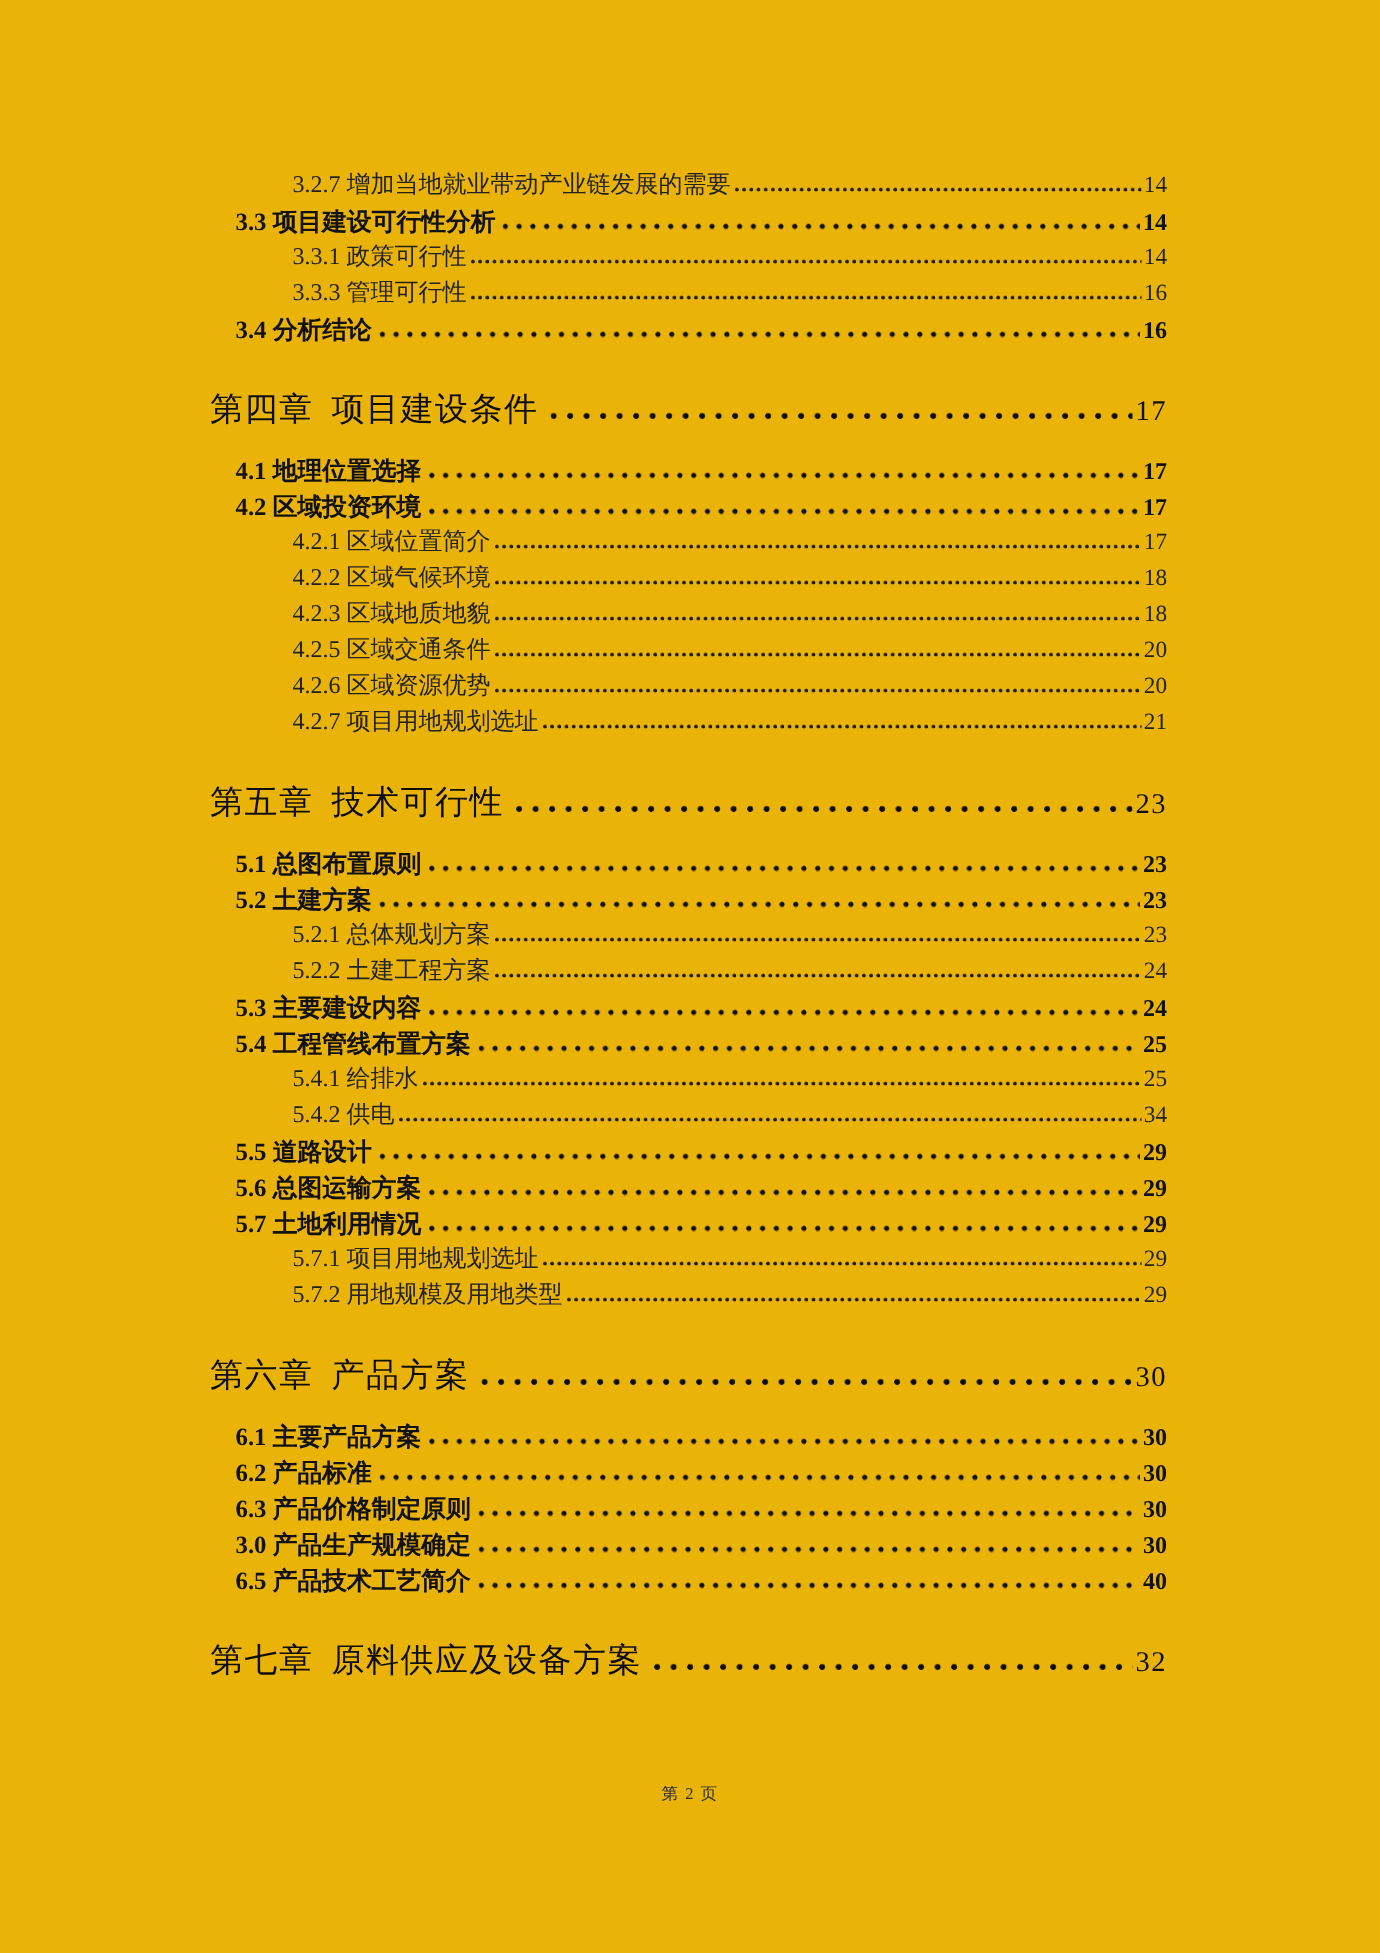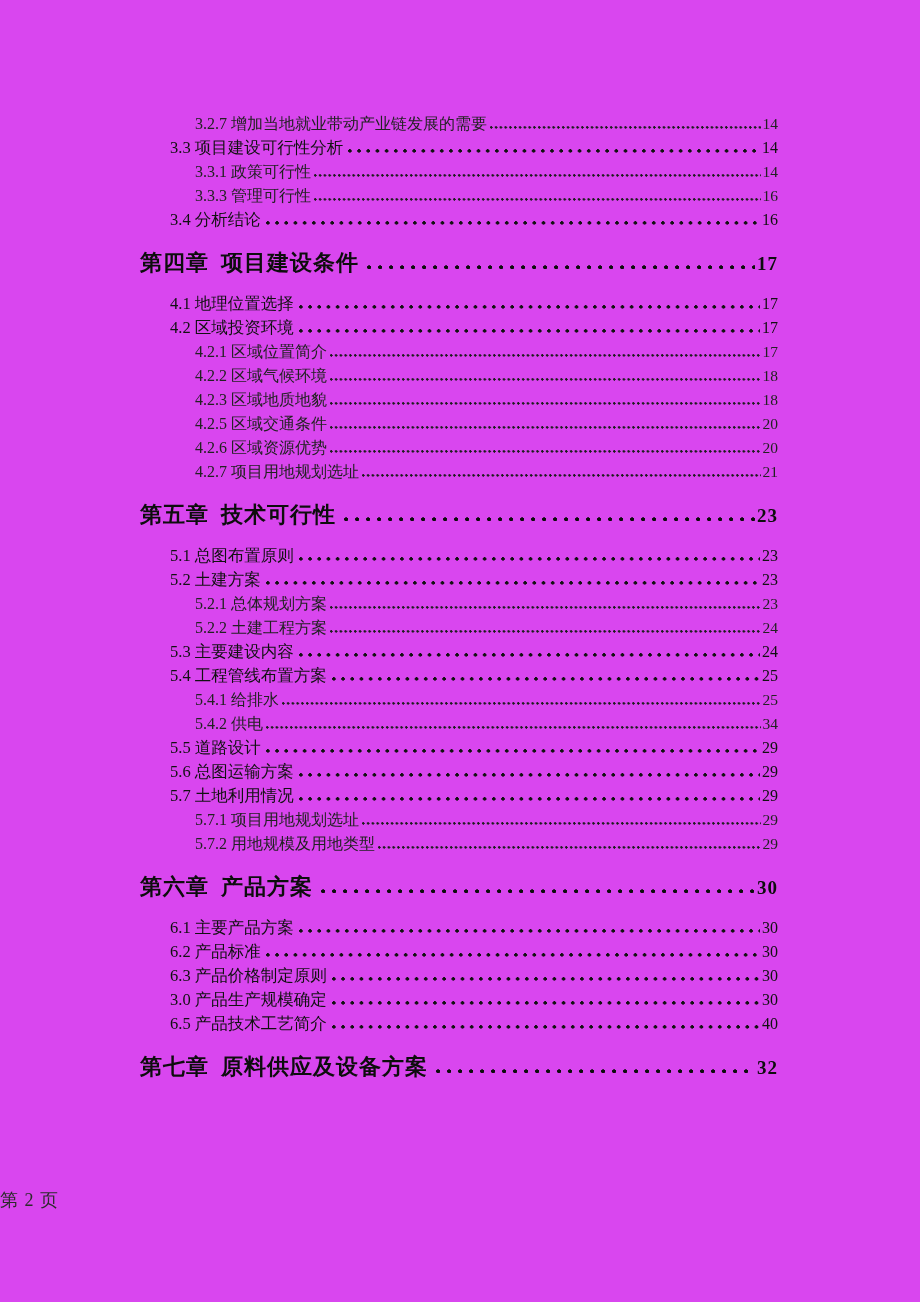--- a/index.html
+++ b/index.html
@@ -5,21 +5,21 @@
 <style>
   html, body {
     margin: 0;
     padding: 0;
     background: #ffffff;
   }
   .page {
     position: relative;
     width: 920px;
     height: 1302px;
-    background: #d946ef;
+    background: #eab308;
     color: #1b1b1b;
     font-family: "Liberation Serif", "DejaVu Serif", serif;
     overflow: hidden;
   }
   .toc {
     position: absolute;
     left: 140px;
     right: 142px;
     top: 112px;
   }
@@ -33,31 +33,31 @@
     line-height: 24px;
     font-size: 16px;
     margin-left: 55px;
     color: #222222;
   }
   
   .row.lvl2 {
     height: 24px;
     line-height: 24px;
     font-size: 16.5px;
-    font-weight: normal;
-    margin-left: 30px;
+    font-weight: bold;
+    margin-left: 17px;
     color: #111111;
   }
   
   .row.lvl1 {
     height: 30px;
     line-height: 30px;
     font-size: 22px;
-    font-weight: bold;
-    margin-top: 16px;
+    font-weight: normal;
+    margin-top: 26px;
     margin-bottom: 14px;
     color: #0d0d0d;
     letter-spacing: 1px;
   }
   .t { white-space: nowrap; }
   .p { white-space: nowrap; }
   .row.lvl1 .p { font-size: 19px; }
   .row.lvl2 .p { font-size: 16px; }
   .row.lvl3 .p { font-size: 15.5px; font-weight: normal; }
 
@@ -83,21 +83,22 @@
     height: 5px;
     margin-left: 8px;
     background-image: radial-gradient(circle at 2.1px 2.3px, #0d0d0d 1.75px, rgba(0,0,0,0) 2.2px);
     background-size: 11px 5px;
   }
   .footer {
     position: absolute;
     left: 0;
     right: 0;
     top: 1188px;
-    font-size: 18px;
+    text-align: center;
+    font-size: 11px;
     color: #2c2c2c;
     letter-spacing: 1px;
   }
 </style>
 </head>
 <body>
 
 <div class="page">
 
   <main class="toc">

